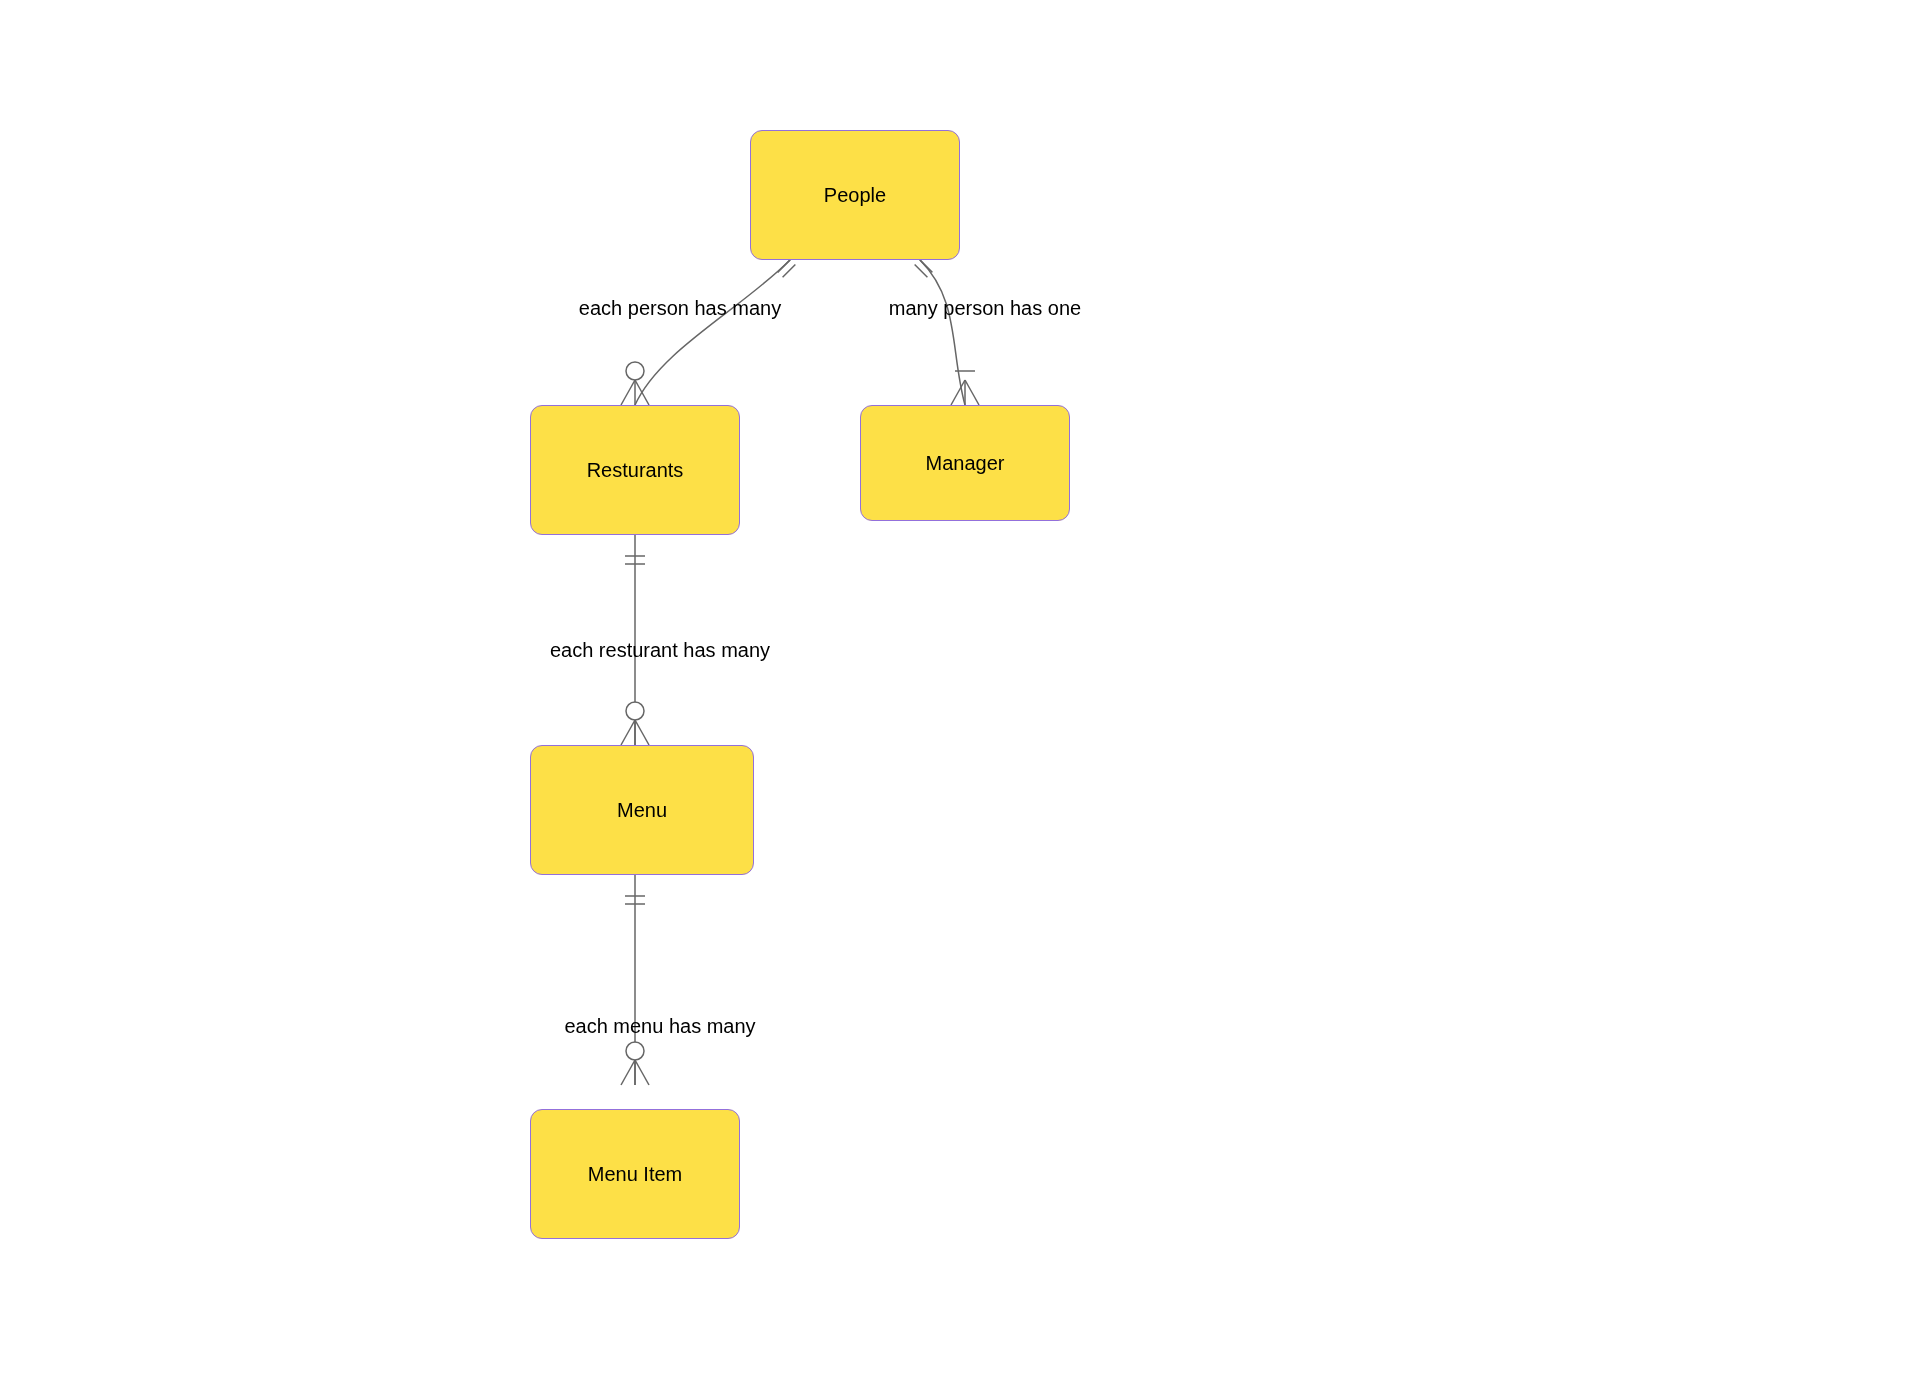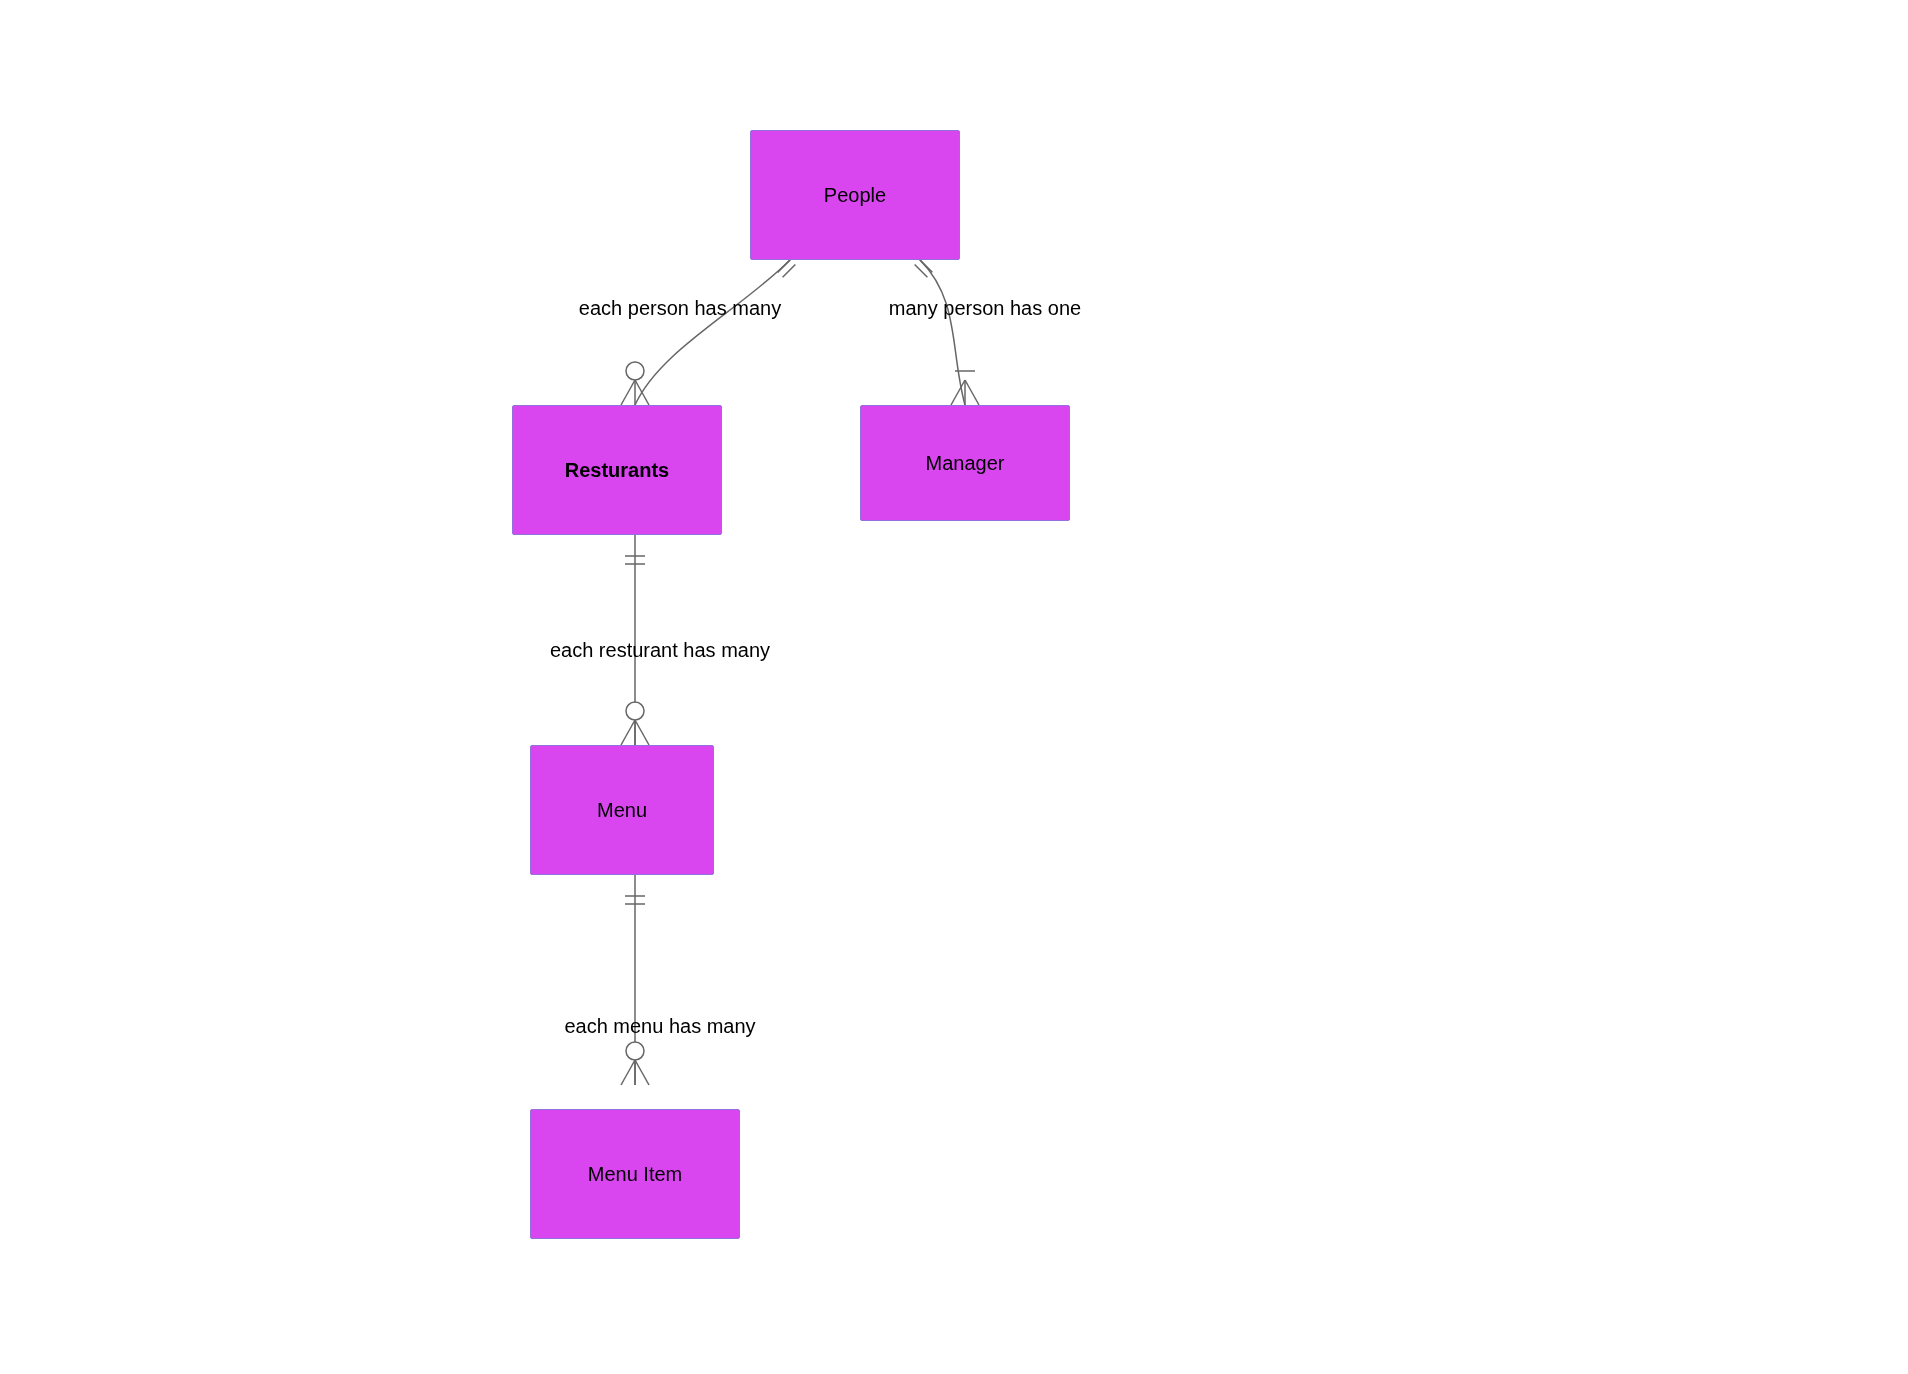--- a/index.html
+++ b/index.html
@@ -11,23 +11,23 @@
     position: relative;
   }
   .canvas {
     position: absolute;
     top: 0; left: 0;
     width: 1908px;
     height: 1374px;
   }
   .entity {
     position: absolute;
-    background: #d946ef;
+    background: #fde047;
     border: 1.5px solid #9370DB;
-    border-radius: 2px;
+    border-radius: 12px;
     display: flex;
     align-items: center;
     justify-content: center;
     font-size: 20px;
     color: #000000;
   }
   .rel-label {
     position: absolute;
     font-size: 20px;
     color: #000000;
@@ -106,27 +106,27 @@
       <circle class="notation-fill" cx="0" cy="-34" r="9"></circle>
       <line class="notation" x1="0" y1="-25" x2="-14" y2="0"></line>
       <line class="notation" x1="0" y1="-25" x2="0" y2="0"></line>
       <line class="notation" x1="0" y1="-25" x2="14" y2="0"></line>
     </g>
   </svg>
 
   <div id="ent-people" class="entity" style="left: 750px; top: 130px; width: 210px; height: 130px;">
     <span>People</span>
   </div>
-  <div id="ent-resturants" class="entity" style="left: 512px; top: 405px; width: 210px; height: 130px; font-weight: bold;">
+  <div id="ent-resturants" class="entity" style="left: 530px; top: 405px; width: 210px; height: 130px;">
     <span>Resturants</span>
   </div>
   <div id="ent-manager" class="entity" style="left: 860px; top: 405px; width: 210px; height: 116px;">
     <span>Manager</span>
   </div>
-  <div id="ent-menu" class="entity" style="left: 530px; top: 745px; width: 184px; height: 130px;">
+  <div id="ent-menu" class="entity" style="left: 530px; top: 745px; width: 224px; height: 130px;">
     <span>Menu</span>
   </div>
   <div id="ent-menuitem" class="entity" style="left: 530px; top: 1085px; width: 210px; height: 130px; margin-top: 24px;">
     <span>Menu Item</span>
   </div>
 
   <div id="lbl-pr" class="rel-label" style="left: 680px; top: 308px;">each person has many</div>
   <div id="lbl-pm" class="rel-label" style="left: 985px; top: 308px;">many person has one</div>
   <div id="lbl-rm" class="rel-label" style="left: 660px; top: 650px;">each resturant has many</div>
   <div id="lbl-mm" class="rel-label" style="left: 660px; top: 1026px;">each menu has many</div>

